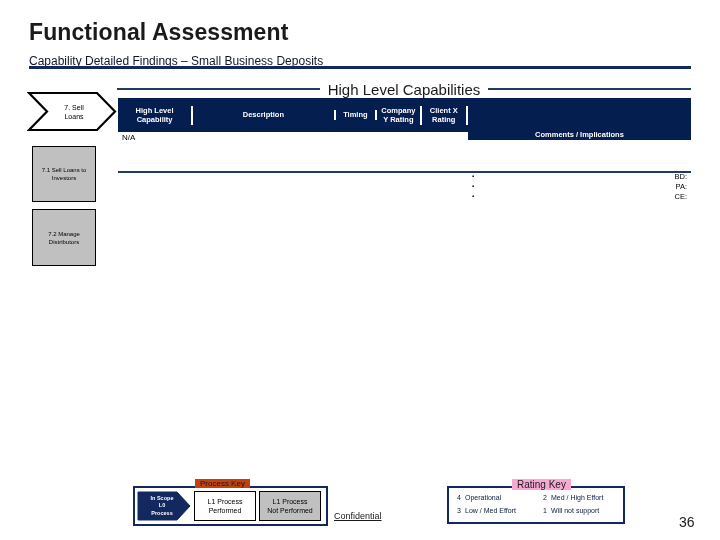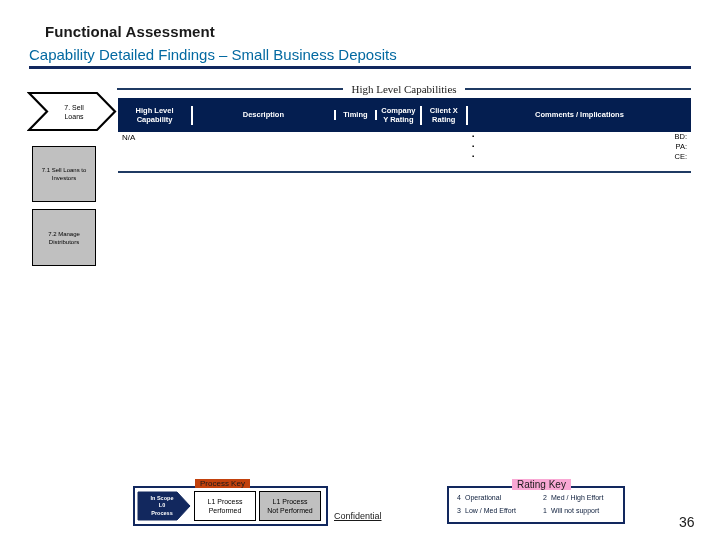--- a/index.html
+++ b/index.html
@@ -17,33 +17,32 @@
   }
 
   
   #title-block {
     position: absolute;
     left: 29px;
     top: 22px;
     width: 660px;
   }
   #slide-title {
-    font-size: 15px;
+    font-size: 23px;
     font-weight: bold;
     color: #1a1a1a;
     letter-spacing: 0.1px;
     line-height: 20px;
-    margin-left: 16px;
   }
   #slide-subtitle {
-    font-size: 15px;
+    font-size: 12px;
     font-weight: normal;
-    color: #0369a1;
+    color: #0f172a;
     line-height: 18px;
-    margin-top: 4px;
+    margin-top: 10px;
   }
   #title-rule {
     position: absolute;
     left: 29px;
     top: 66px;
     width: 662px;
     height: 3px;
     background: #12285e;
   }
 
@@ -58,24 +57,23 @@
     align-items: center;
   }
   #hlc-banner .rule {
     flex: 1 1 auto;
     height: 2px;
     background: #1f3a63;
   }
   #hlc-banner .label {
     flex: 0 0 auto;
     padding: 0 8px;
-    font-size: 11px;
+    font-size: 15px;
     color: #1a1a1a;
     white-space: nowrap;
-    font-family: Liberation Serif, serif;
   }
   #hlc-banner .rule.left { margin-right: 0; }
 
   
   #stage-chevron {
     position: absolute;
     left: 27px;
     top: 91px;
     width: 90px;
     height: 41px;
@@ -124,21 +122,21 @@
     border-right: 2px solid #ffffff;
     padding: 0 2px;
   }
   #table-header .th:last-child { border-right: none; }
 
   .col-hlc   { width: 78px; }
   .col-desc  { width: 148px; }
   .col-time  { width: 43px; }
   .col-cx    { width: 48px; }
   .col-cy    { width: 46px; }
-  .col-comm  { width: 232px; }
+  .col-comm  { width: 232px; margin-top: 40px; }
 
   #table-body {
     display: flex;
     min-height: 46px;
   }
   #table-body .td {
     box-sizing: border-box;
     font-size: 8px;
     line-height: 11px;
     color: #000;

